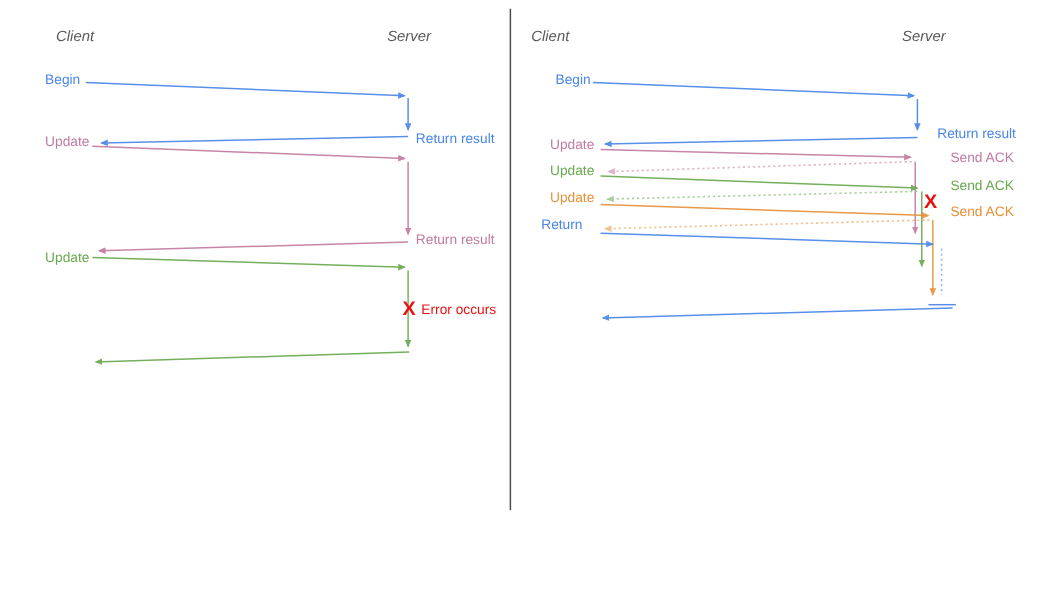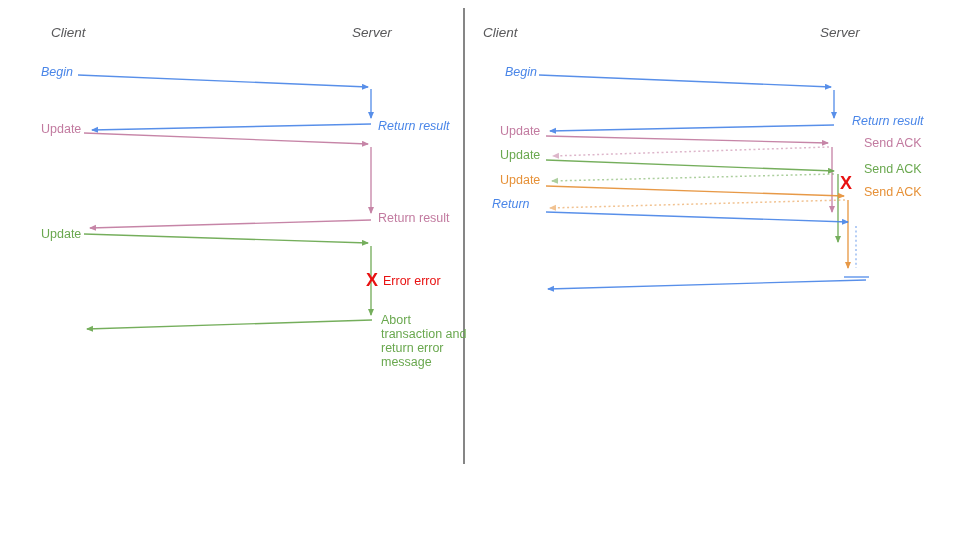--- a/index.html
+++ b/index.html
@@ -4,21 +4,21 @@
 <style>
   html,body{margin:0;padding:0;background:#ffffff;}
   #stage{
     position:relative;width:960px;height:464px;overflow:hidden;
     background:#ffffff;font-family:"Liberation Sans", sans-serif;
     -webkit-font-smoothing:antialiased;
   }
   .lbl{position:absolute;font-size:12.5px;line-height:1.1;white-space:nowrap;}
   .hdr{font-size:13.5px;font-style:italic;color:var(--c-heading);}
   .title{font-size:15.5px;color:var(--c-title);}
-  .c-blue{color:var(--c-blue);font-style:italic;}
+  .c-blue{color:var(--c-blue);}
   .c-pink{color:var(--c-pink);}
   .c-green{color:var(--c-green);}
   .c-orange{color:var(--c-orange);}
   .c-red{color:var(--c-red);}
   .c-axis{color:var(--c-axis);}
   .xmark{font-size:18px;font-weight:bold;line-height:1;}
   .wrapblock{white-space:normal;width:86px;line-height:14px;}
   svg{position:absolute;left:0;top:0;}
   .s-blue{stroke:var(--c-blue);}   .f-blue{fill:var(--c-blue);}
   .s-pink{stroke:var(--c-pink);}   .f-pink{fill:var(--c-pink);}
@@ -93,22 +93,21 @@
   </svg>
 
   <div class="lbl hdr" style="left:51px;top:26px;">Client</div>
   <div class="lbl hdr" style="left:352px;top:26px;">Server</div>
   <div class="lbl c-blue" style="left:41px;top:66px;">Begin</div>
   <div class="lbl c-blue" style="left:378px;top:120px;">Return result</div>
   <div class="lbl c-pink" style="left:41px;top:123px;">Update</div>
   <div class="lbl c-pink" style="left:378px;top:212px;">Return result</div>
   <div class="lbl c-green" style="left:41px;top:228px;">Update</div>
   <div class="lbl c-red xmark" style="left:366px;top:271px;">X</div>
-  <div class="lbl c-red" style="left:383px;top:275px;">Error error</div>
-  <div class="lbl c-green wrapblock" style="left:381px;top:313px;">Abort transaction and return error message</div>
+  <div class="lbl c-red" style="left:383px;top:275px;">Error occurs</div>
 
   <div class="lbl hdr" style="left:483px;top:26px;">Client</div>
   <div class="lbl hdr" style="left:820px;top:26px;">Server</div>
   <div class="lbl c-blue" style="left:505px;top:66px;">Begin</div>
   <div class="lbl c-blue" style="left:852px;top:115px;">Return result</div>
   <div class="lbl c-pink" style="left:500px;top:125px;">Update</div>
   <div class="lbl c-pink" style="left:864px;top:137px;">Send ACK</div>
   <div class="lbl c-green" style="left:500px;top:149px;">Update</div>
   <div class="lbl c-green" style="left:864px;top:163px;">Send ACK</div>
   <div class="lbl c-orange" style="left:500px;top:174px;">Update</div>

